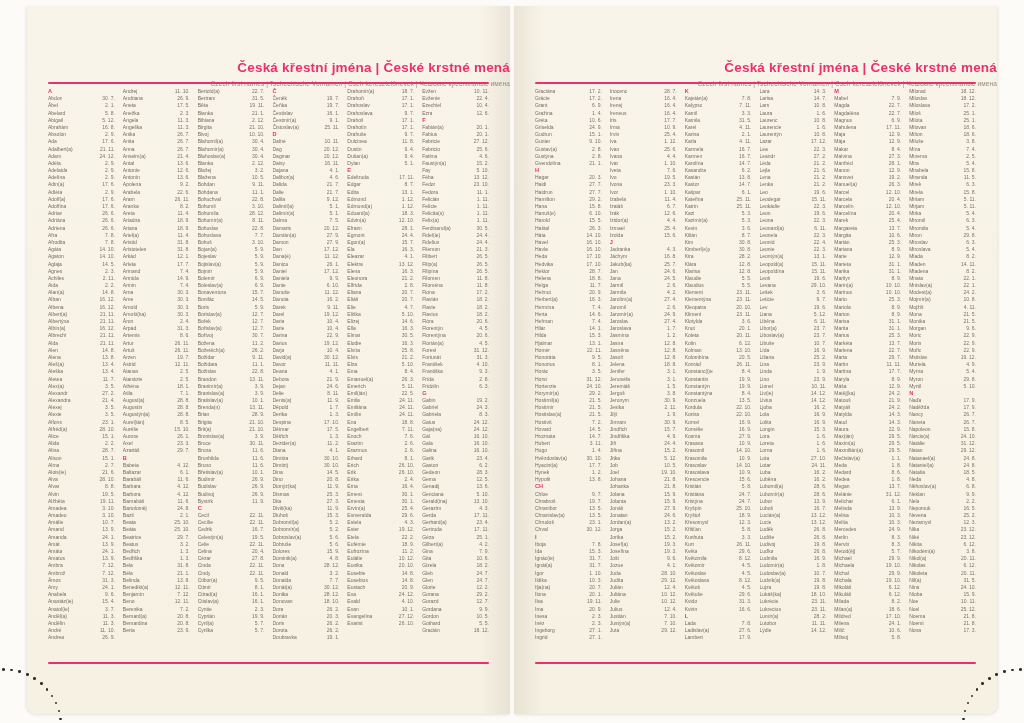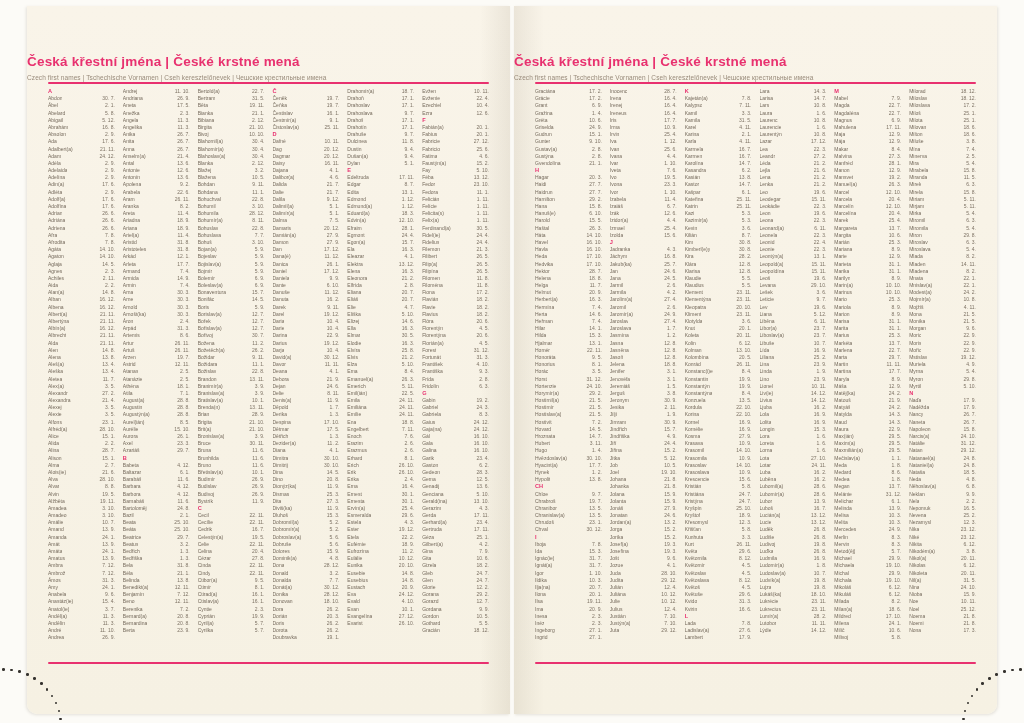--- a/index.html
+++ b/index.html
@@ -14,21 +14,21 @@
   }
   .page-left{left:27px;border-radius:0 0 0 10px;
     box-shadow:-1px 1px 3px rgba(120,110,90,.18);}
   .page-right{left:514px;border-radius:0 0 10px 0;
     box-shadow:1px 1px 3px rgba(120,110,90,.18);}
   .gutter{
     position:absolute;top:0;bottom:0;width:30px;pointer-events:none;
   }
   .gutter-left{right:0;background:linear-gradient(to right,rgba(0,0,0,0) 0%,rgba(110,95,70,.10) 100%);}
   .gutter-right{left:0;background:linear-gradient(to left,rgba(0,0,0,0) 0%,rgba(110,95,70,.10) 100%);}
-  .page-header{position:absolute;top:48px;left:0;right:0;text-align:left;}
+  .page-header{position:absolute;top:54px;left:0;right:0;text-align:right;}
   .title{
     margin:0;font-size:13.5px;font-weight:bold;letter-spacing:.2px;
     color:#e8316f;
   }
   .subtitle{
     margin-top:5px;font-size:6.5px;color:#988a7a;letter-spacing:.1px;
   }
   .rule{position:absolute;left:21px;right:21px;height:1.6px;background:#e8316f;border-radius:1px;}
   .rule-top{top:76px;}
   .rule-bottom{bottom:50px;}

